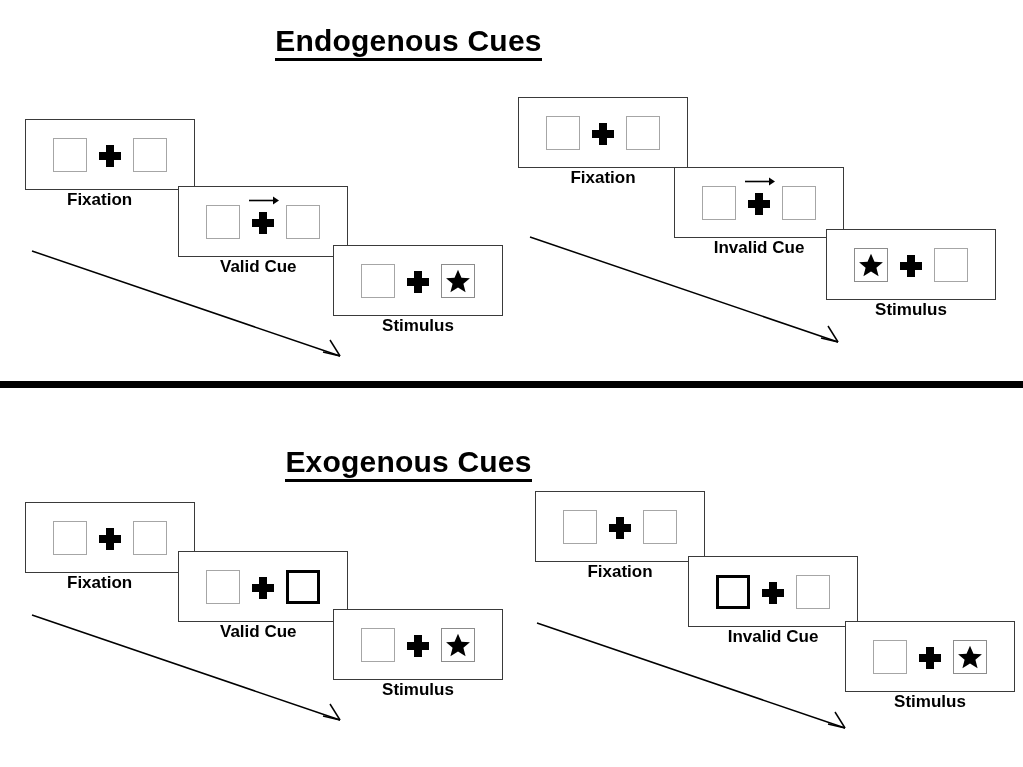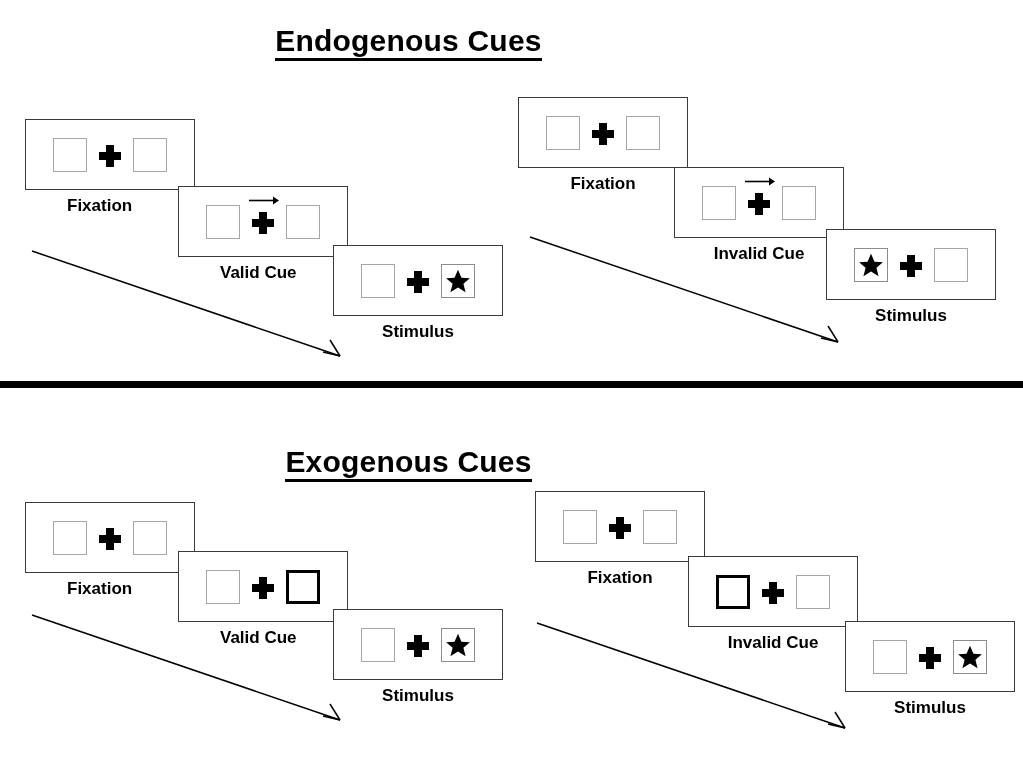--- a/index.html
+++ b/index.html
@@ -115,21 +115,20 @@
 
   
   .star {
     width: 26px;
     height: 26px;
     display: block;
   }
 
   
   .panel-label {
-    margin-top: 6px;
     font-weight: bold;
     font-size: 17px;
     text-align: center;
     white-space: nowrap;
   }
   .label-left   { text-align: left;  margin-left: 42px; }
   .label-center { text-align: center; }
 
   
   .time-arrow {

